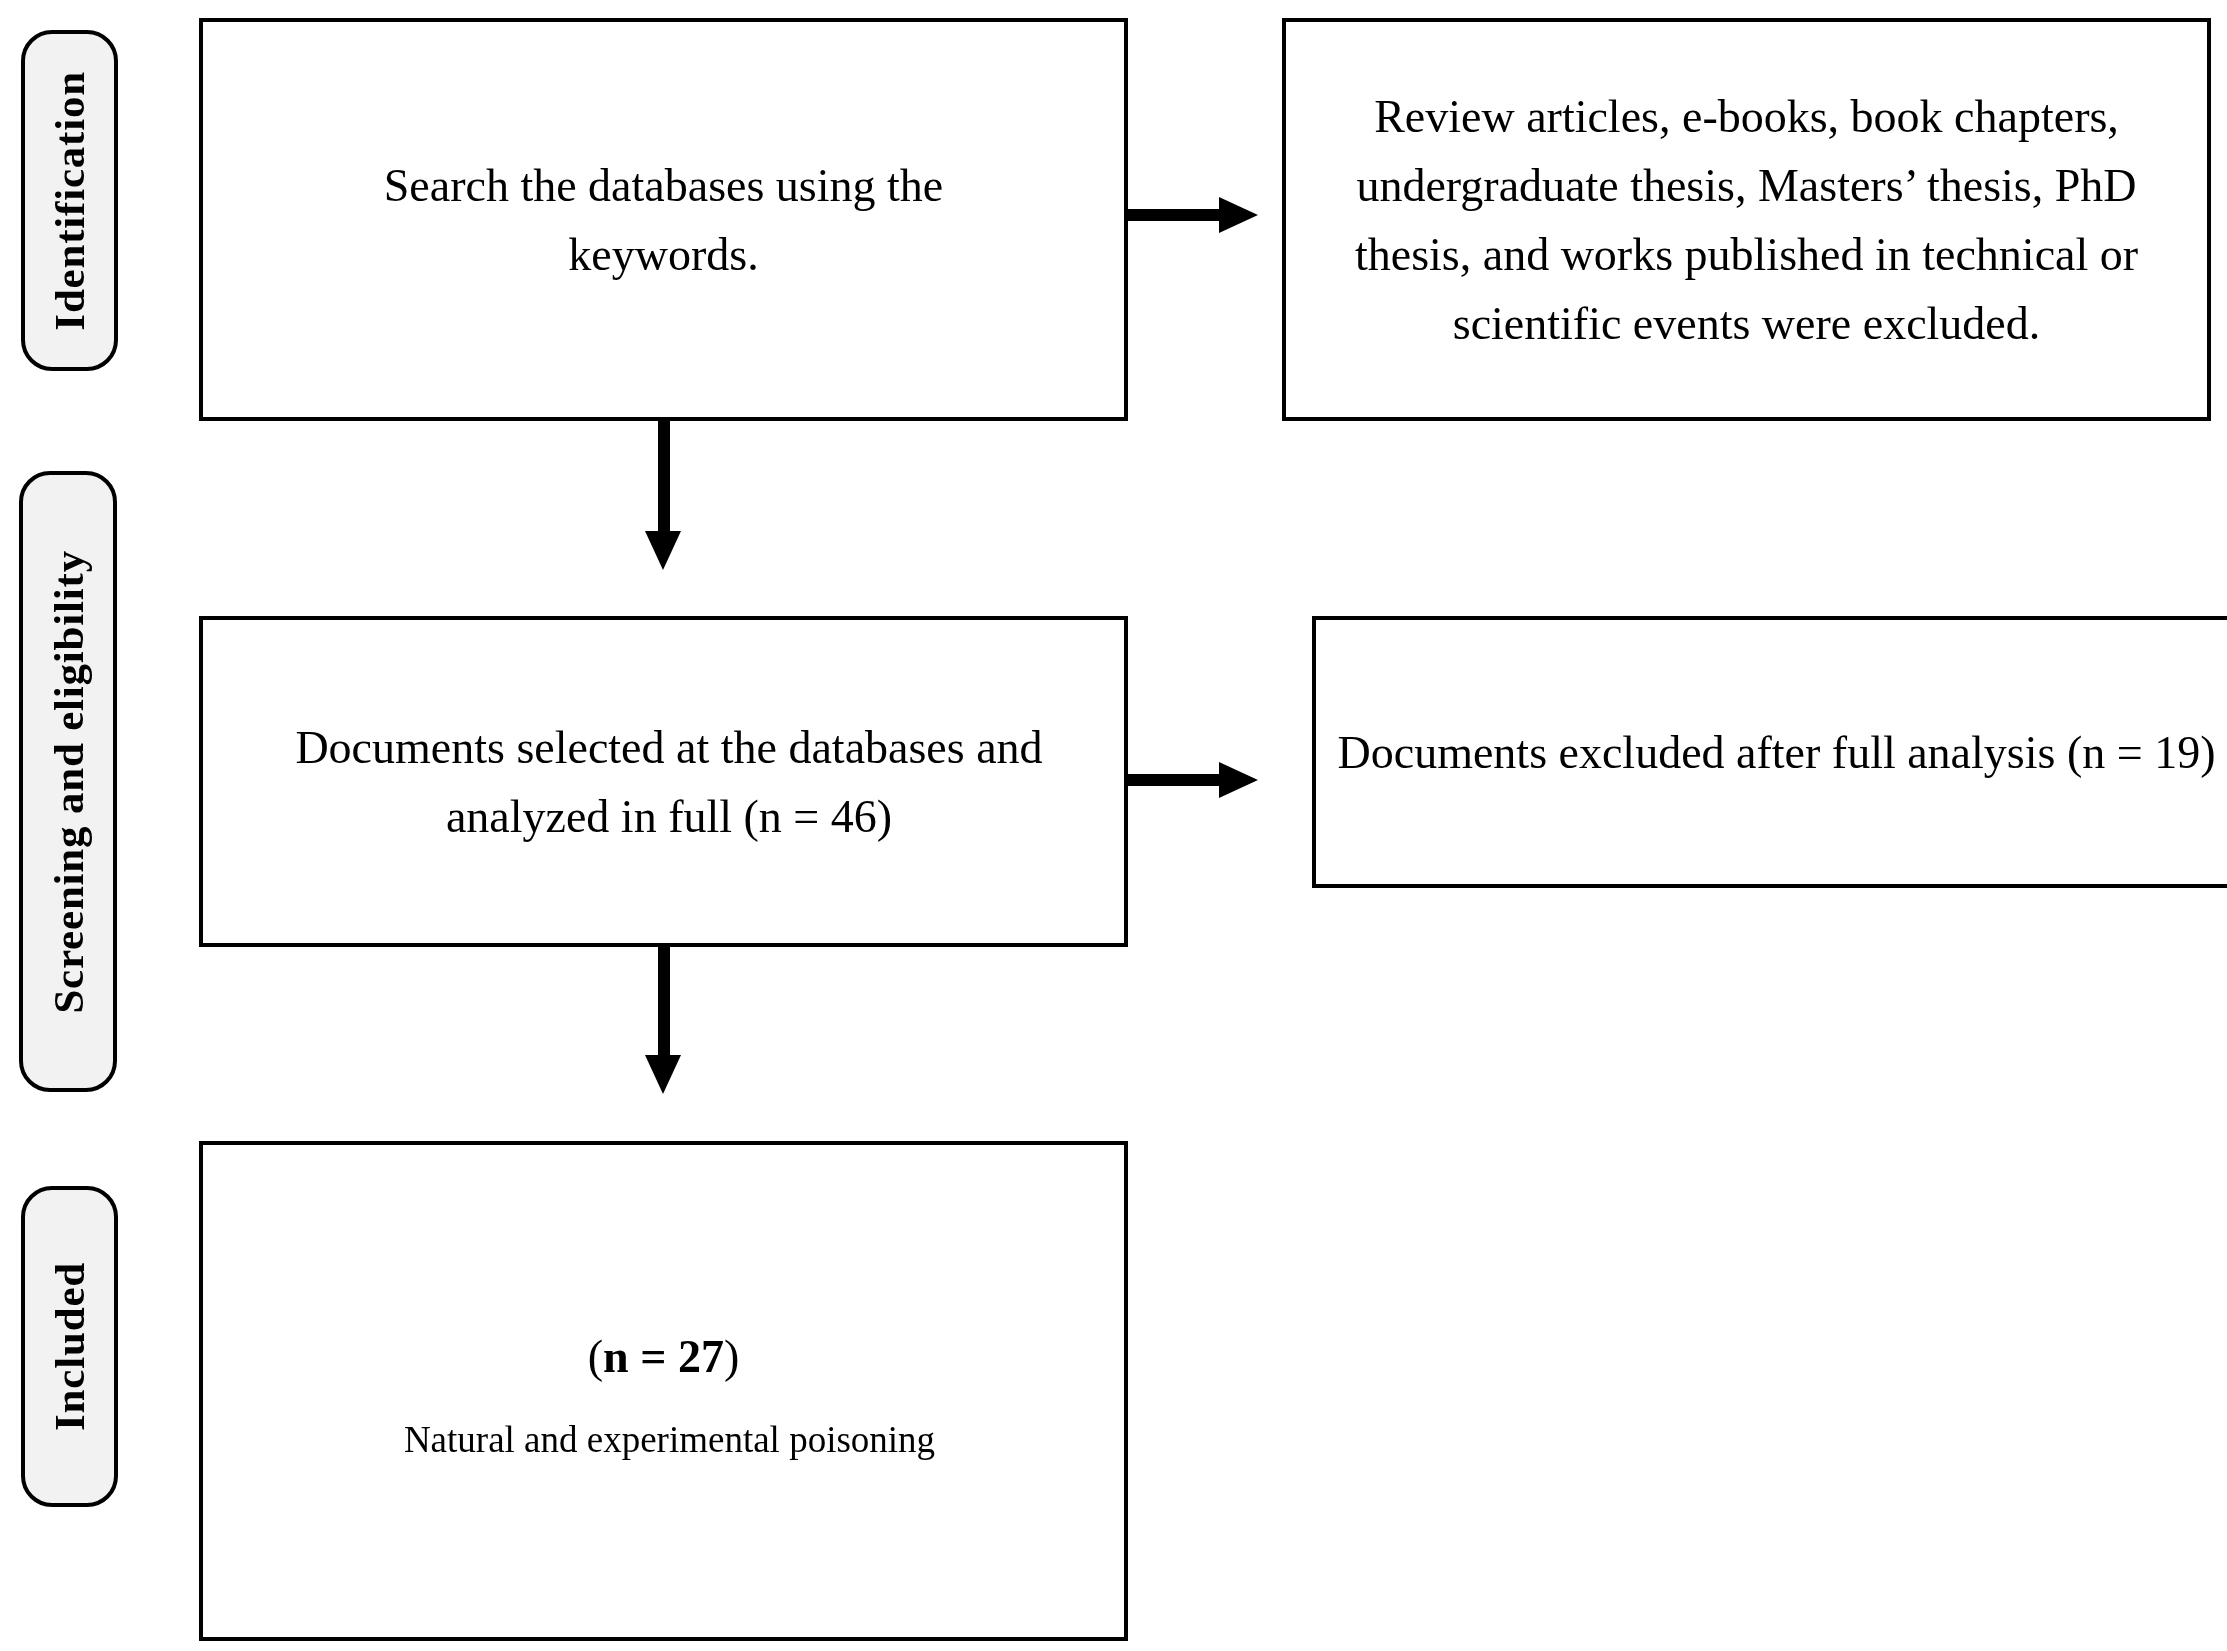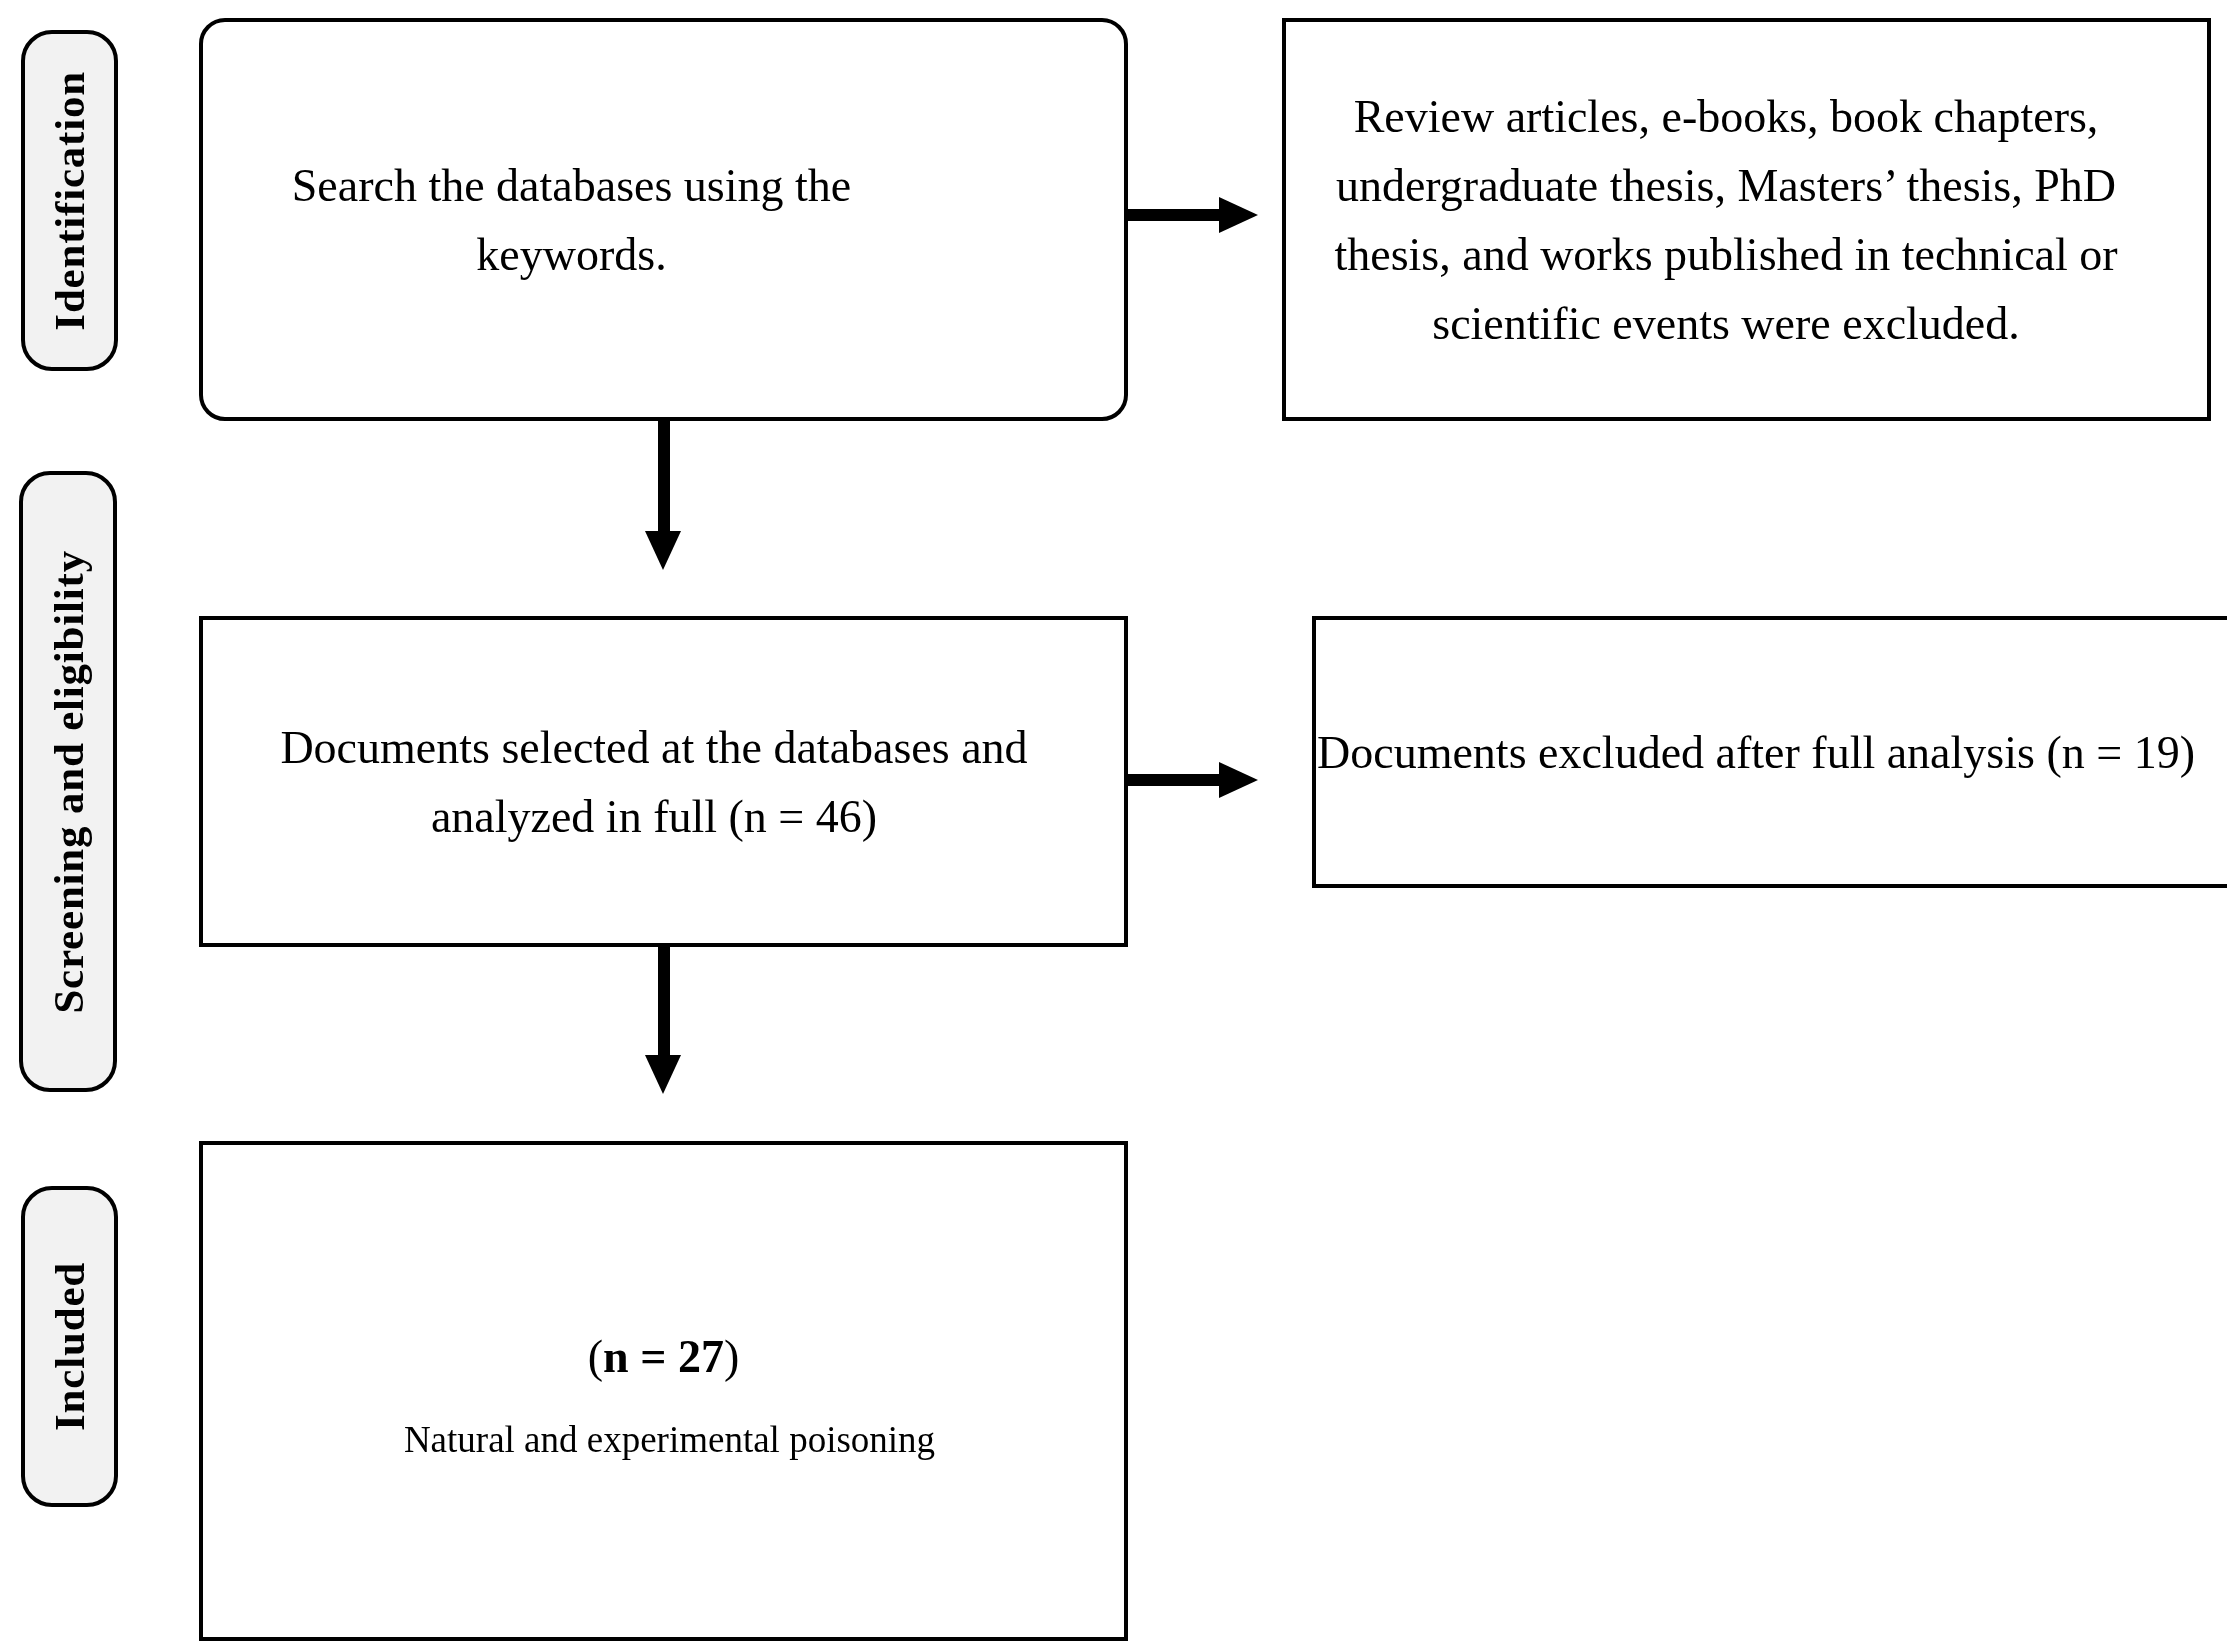--- a/index.html
+++ b/index.html
@@ -41,40 +41,41 @@
   #stage-included       { left: 20.5px;  top: 1186px; width: 97px; height: 321px; }
 
   
   .flowbox {
     position: absolute;
     background: #ffffff;
     border: 4.1px solid #000000;
     box-sizing: border-box;
     display: flex;
     flex-direction: column;
+    align-items: center;
     justify-content: center;
     text-align: center;
   }
   .boxtext {
     margin: 0;
     font-size: 46px;
     line-height: 1.5;
     color: #000000;
   }
   .mw-900  { max-width: 737px; }
   .mw-1075 { max-width: 880px; }
   .nline { margin-top: 6.6px; }
   .bold { font-weight: bold; }
   .subtext {
     margin: 23px 0 0 12px;
     font-size: 37px;
     line-height: 1.4;
   }
 
-  #box-search            { left: 199px;  top: 18px;   width: 929px; height: 403px; border-radius: 26px; }
+  #box-search            { left: 199px;  top: 18px;   width: 929px; height: 403px; }
   #box-review-excluded   { left: 1282px; top: 18px;   width: 929px; height: 403px; }
   #box-selected          { left: 199px;  top: 616px;  width: 929px; height: 331px; padding-left: 11px; }
   #box-excluded-analysis { left: 1312px; top: 616px;  width: 929px; height: 272px; }
   #box-included          { left: 199px;  top: 1141px; width: 929px; height: 500px; }
 
   
   .shaft-h {
     position: absolute;
     height: 11.5px;
     background: #000000;

